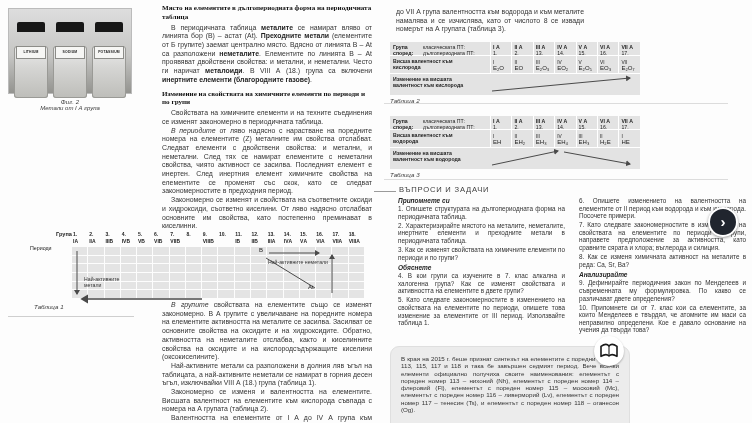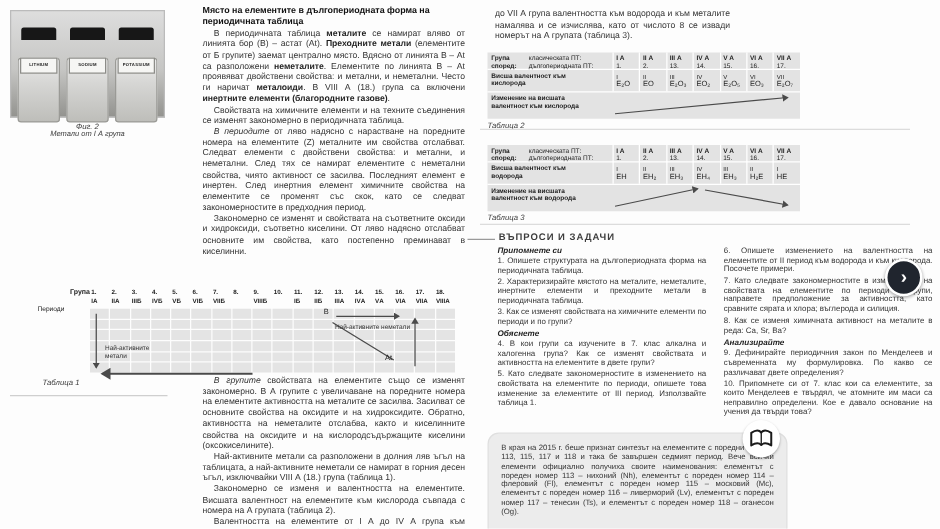--- a/index.html
+++ b/index.html
@@ -17,21 +17,21 @@
         background:linear-gradient(180deg,#ececec 0%,#d6d6d4 40%,#bdbdb9 100%);
         box-shadow:0 0 0 1px #9a9a96 inset;}
   .jar .jlabel{margin:14px 2px 0 2px;height:11px;background:#f6f6f4;border:1px solid #8c8c88;
         font-size:3.4px;font-weight:bold;text-align:center;line-height:11px;color:#222;letter-spacing:.2px;}
   #fig-caption{left:8px;top:98px;width:124px;text-align:center;font-style:italic;color:#3a3a3a;}
   #fig-caption .l1{font-size:6.2px;}
   #fig-caption .l2{font-size:6px;}
 
   
   .coltext{width:210px;}
-  .coltext h3{margin:0 0 2px 0;font-size:7.1px;line-height:8.8px;color:#111;}
+  .coltext h3{margin:0 0 2px 0;font-size:7.1px;line-height:8.8px;color:#111;font-family:Liberation Serif, serif;}
   .coltext h3.gap{margin-top:5px;}
   .coltext p{margin:0;font-size:6.9px;line-height:8.7px;text-align:justify;text-indent:9px;color:#333;}
   .coltext p .b{font-weight:bold;color:#1d1d1d;}
   .coltext p .i{font-style:italic;}
   #col2a{left:162px;top:4px;height:226px;overflow:hidden;}
   #col2b{left:162px;top:301px;height:122px;overflow:hidden;}
   #p-right-top{left:396px;top:8px;width:188px;font-size:6.9px;line-height:8.7px;text-align:justify;color:#333;margin:0;}
 
   
   #t1-group{left:56px;top:231px;font-size:5.6px;font-weight:bold;color:#222;}
@@ -65,21 +65,21 @@
   .vt-arrow{position:absolute;left:98px;top:31px;}
   .vcaption{font-size:6.2px;font-style:italic;color:#3a3a3a;}
   #t2{left:390px;top:42px;}  #t2-caption{left:390px;top:97px;}
   #t3{left:390px;top:116px;} #t3-caption{left:390px;top:171px;}
   .hrule{height:1px;background:#dcdcdc;}
   #rule1{left:384px;top:103px;width:344px;}
   #rule2{left:384px;top:179px;width:344px;}
 
   
   #q-rule{left:374px;top:191px;width:22px;height:1px;background:#9a9a9a;}
-  #q-head{left:399px;top:185px;font-size:7.6px;font-weight:bold;letter-spacing:.8px;color:#3d3d3d;}
+  #q-head{left:399px;top:185px;font-size:7.6px;font-weight:normal;letter-spacing:.8px;color:#3d3d3d;}
   #questions{left:398px;top:197px;width:348px;height:147px;overflow:hidden;
              column-count:2;column-gap:14px;}
   #questions h4{margin:3px 0 1px 0;font-size:6.5px;font-weight:bold;font-style:italic;color:#222;}
   #questions h4:first-child{margin-top:0;}
   #questions p{margin:0 0 1.5px 0;font-size:6.35px;line-height:7.6px;text-align:justify;color:#333;}
 
   
   #nav-next{left:708px;top:207px;width:30px;height:30px;border-radius:50%;background:#20252e;
             border:2px solid #fff;box-sizing:border-box;box-shadow:0 1px 3px rgba(0,0,0,.4);
             color:#fff;font-size:15px;line-height:25px;text-align:center;font-weight:bold;cursor:pointer;}
@@ -118,20 +118,21 @@
       </div>
     </div>
   <div id="fig-caption" class="abs">
     <div class="l1">Фиг. 2</div>
     <div class="l2">Метали от I А група</div>
   </div>
 
   <div id="col2a" class="abs coltext">
     <h3>Място на елементите в дългопериодната форма на периодичната таблица</h3>
     <p id="p-place"><span>В периодичната таблица </span><span class="b">металите</span><span> се намират вляво от линията бор (В) – астат (At). </span><span class="b">Преходните метали</span><span> (елементите от Б групите) заемат централно място. Вдясно от линията В – At са разположени </span><span class="b">неметалите</span><span>. Елементите по линията В – At проявяват двойствени свойства: и метални, и неметални. Често ги наричат </span><span class="b">металоиди</span><span>. В VIII А (18.) група са включени </span><span class="b">инертните елементи (благородните газове)</span><span>.</span></p>
+    <h3 class="gap">Изменение на свойствата на химичните елементи по периоди и по групи</h3>
     <p>Свойствата на химичните елементи и на техните съединения се изменят закономерно в периодичната таблица.</p>
     <p id="p-periods"><span class="i">В периодите</span><span> от ляво надясно с нарастване на поредните номера на елементите (Z) металните им свойства отслабват. Следват елементи с двойствени свойства: и метални, и неметални. След тях се намират елементите с неметални свойства, чиято активност се засилва. Последният елемент е инертен. След инертния елемент химичните свойства на елементите се променят със скок, като се следват закономерностите в предходния период.</span></p>
     <p>Закономерно се изменят и свойствата на съответните оксиди и хидроксиди, съответно киселини. От ляво надясно отслабват основните им свойства, като постепенно преминават в киселинни.</p>
   </div>
 
   <div id="t1-group" class="abs">Група</div>
   <div id="t1-nums" class="abs t1row">
       <div class="t1c">1.</div>
       <div class="t1c">2.</div>
       <div class="t1c">3.</div>

